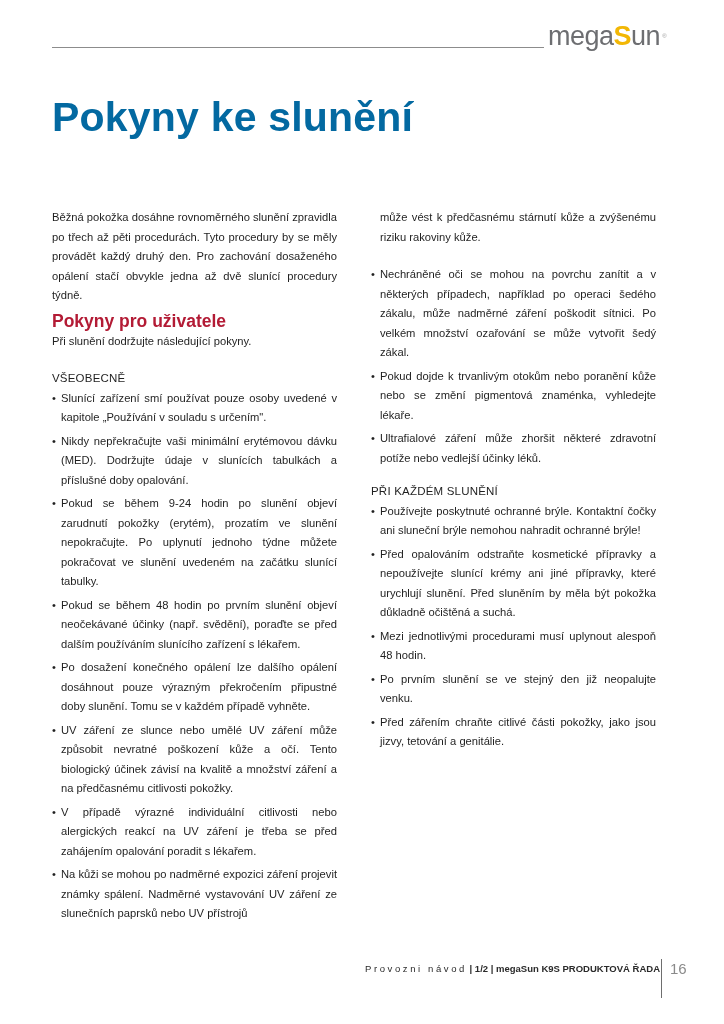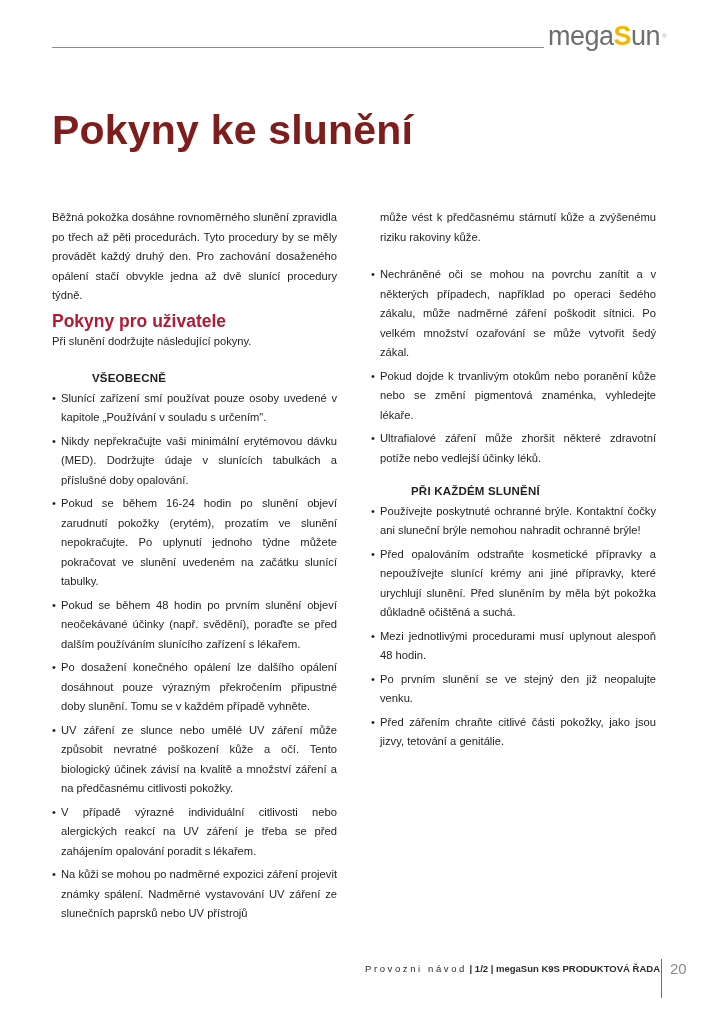--- a/index.html
+++ b/index.html
@@ -4,30 +4,30 @@
 <style>
   * { box-sizing: border-box; margin: 0; padding: 0; }
   html, body { width: 724px; height: 1024px; background: #ffffff; overflow: hidden; }
   body { position: relative; font-family: "Liberation Sans", sans-serif; color: #1a1a1a; }
 
   .header-rule { position: absolute; left: 52px; top: 47px; width: 492px; height: 1px; background: #8c8c8c; }
   .logo { position: absolute; left: 548px; top: 20px; font-size: 27px; font-weight: normal; color: #6d6e71; letter-spacing: -0.5px; line-height: 32px; }
   .logo .s { color: #f2b705; font-weight: bold; }
   .logo .reg { position: absolute; right: -6px; top: 0px; font-size: 6px; color: #9a9a9a; }
 
-  .page-title { position: absolute; left: 52px; top: 105px; font-size: 41px; font-weight: bold; color: #7f1d1d; line-height: 50px; letter-spacing: 0.2px; }
+  .page-title { position: absolute; left: 52px; top: 92px; font-size: 41px; font-weight: bold; color: #0369a1; line-height: 50px; letter-spacing: 0.2px; }
 
   .col { position: absolute; top: 208px; width: 285px; font-size: 11.2px; line-height: 19.5px; color: #1f1f1f; }
   .col-left { left: 52px; }
   .col-right { left: 371px; }
 
   .para { text-align: justify; }
   .section-heading { color: #b31b35; font-size: 17.5px; font-weight: bold; line-height: 22px; margin-top: 4px; }
   .intro-line { margin-top: 0px; }
-  .subhead { font-weight: bold; font-size: 11.5px; margin-top: 18px; letter-spacing: 0.2px; margin-left: 40px; }
+  .subhead { font-weight: normal; font-size: 11.5px; margin-top: 18px; letter-spacing: 0.2px; }
 
   ul.bullets { list-style: none; }
   ul.bullets li { position: relative; padding-left: 9px; text-align: justify; margin-bottom: 4px; }
   ul.bullets li .dot { position: absolute; left: 0; top: 0; }
   .continued { text-align: justify; padding-left: 9px; margin-bottom: 18px; }
   .subhead-right { margin-top: 14px; }
 
   .footer { position: absolute; top: 963px; right: 64px; font-size: 9.5px; color: #2a2a2a; white-space: nowrap; }
   .footer .doc-type { letter-spacing: 2.6px; }
   .footer .bold { font-weight: bold; }
@@ -46,21 +46,21 @@
 <h1 class="page-title">Pokyny ke slunění</h1>
 
 <div class="col col-left">
   <p class="para">Běžná pokožka dosáhne rovnoměrného slunění zpravidla po třech až pěti procedurách. Tyto procedury by se měly provádět každý druhý den. Pro zachování dosaženého opálení stačí obvykle jedna až dvě slunící procedury týdně.</p>
   <h2 class="section-heading">Pokyny pro uživatele</h2>
   <p class="intro-line">Při slunění dodržujte následující pokyny.</p>
   <h3 class="subhead">VŠEOBECNĚ</h3>
   <ul class="bullets">
     <li><span class="dot">•</span><span>Slunící zařízení smí používat pouze osoby uvedené v kapitole „Používání v souladu s určením".</span></li>
     <li><span class="dot">•</span><span>Nikdy nepřekračujte vaši minimální erytémovou dávku (MED). Dodržujte údaje v slunících tabulkách a příslušné doby opalování.</span></li>
-    <li><span class="dot">•</span><span>Pokud se během 16-24 hodin po slunění objeví zarudnutí pokožky (erytém), prozatím ve slunění nepokračujte. Po uplynutí jednoho týdne můžete pokračovat ve slunění uvedeném na začátku slunící tabulky.</span></li>
+    <li><span class="dot">•</span><span>Pokud se během 9-24 hodin po slunění objeví zarudnutí pokožky (erytém), prozatím ve slunění nepokračujte. Po uplynutí jednoho týdne můžete pokračovat ve slunění uvedeném na začátku slunící tabulky.</span></li>
     <li><span class="dot">•</span><span>Pokud se během 48 hodin po prvním slunění objeví neočekávané účinky (např. svědění), poraďte se před dalším používáním slunícího zařízení s lékařem.</span></li>
     <li><span class="dot">•</span><span>Po dosažení konečného opálení lze dalšího opálení dosáhnout pouze výrazným překročením připustné doby slunění. Tomu se v každém případě vyhněte.</span></li>
     <li><span class="dot">•</span><span>UV záření ze slunce nebo umělé UV záření může způsobit nevratné poškození kůže a očí. Tento biologický účinek závisí na kvalitě a množství záření a na předčasnému citlivosti pokožky.</span></li>
     <li><span class="dot">•</span><span>V případě výrazné individuální citlivosti nebo alergických reakcí na UV záření je třeba se před zahájením opalování poradit s lékařem.</span></li>
     <li><span class="dot">•</span><span>Na kůži se mohou po nadměrné expozici záření projevit známky spálení. Nadměrné vystavování UV záření ze slunečních paprsků nebo UV přístrojů</span></li>
   </ul>
 </div>
 
 <div class="col col-right">
   <p class="continued">může vést k předčasnému stárnutí kůže a zvýšenému riziku rakoviny kůže.</p>
@@ -76,13 +76,13 @@
     <li><span class="dot">•</span><span>Mezi jednotlivými procedurami musí uplynout alespoň 48 hodin.</span></li>
     <li><span class="dot">•</span><span>Po prvním slunění se ve stejný den již neopalujte venku.</span></li>
     <li><span class="dot">•</span><span>Před zářením chraňte citlivé části pokožky, jako jsou jizvy, tetování a genitálie.</span></li>
   </ul>
 </div>
 
 <div class="footer">
   <span class="doc-type">Provozni návod</span><span class="bold"> | </span><span class="bold">1/2</span><span class="bold"> | </span><span class="bold">megaSun K9S PRODUKTOVÁ ŘADA</span>
 </div>
 <div class="footer-rule"></div>
-<div class="page-number">20</div>
+<div class="page-number">16</div>
 
 </body></html>

